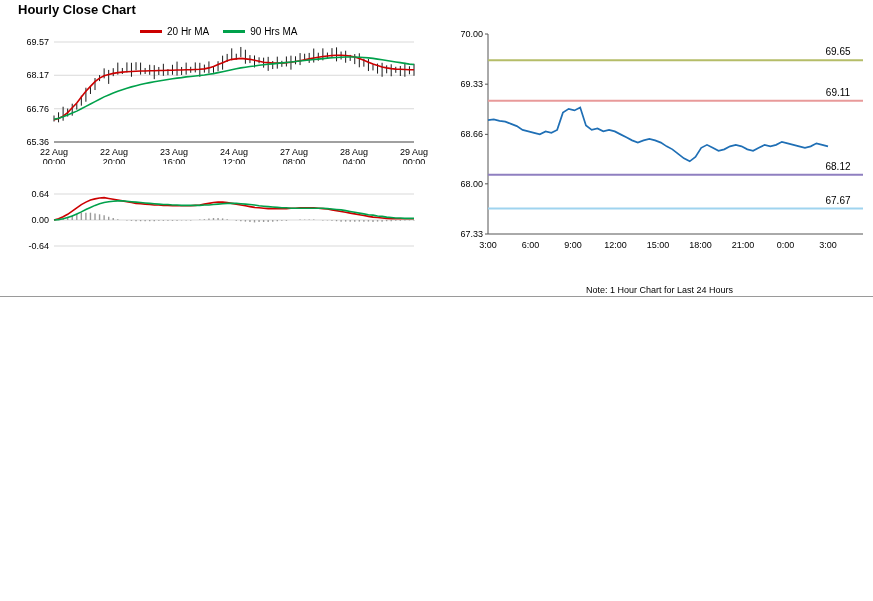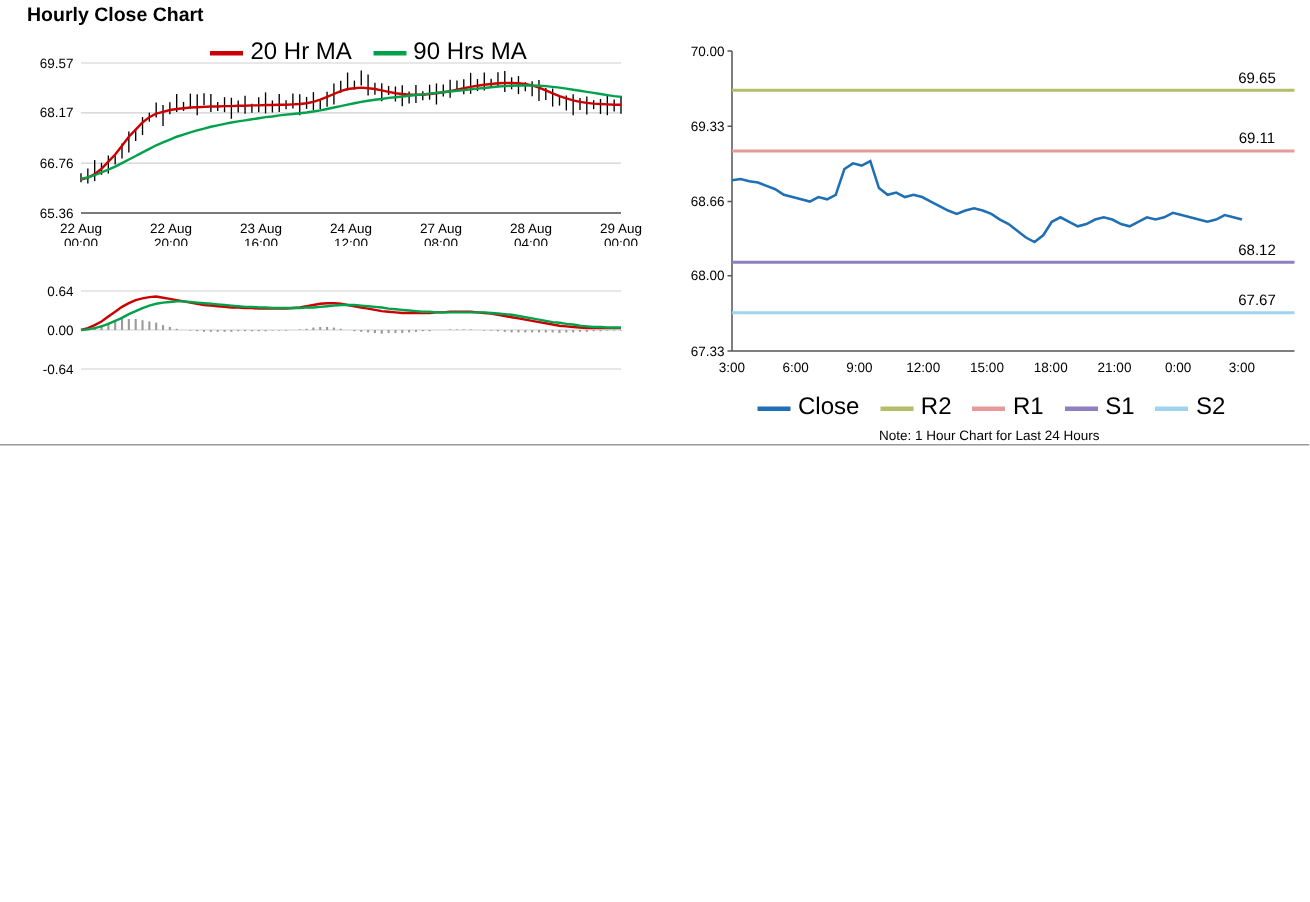--- a/index.html
+++ b/index.html
@@ -15,21 +15,21 @@
     position:absolute;left:18px;top:2px;
     font-size:13px;font-weight:bold;color:#000;
   }
   .divider{position:absolute;left:0;width:873px;height:1px;background:#9a9a9a;}
   .chart-box{position:absolute;}
   svg{display:block;}
   .tick-label{font-size:9px;fill:#000;font-family:"Liberation Sans",sans-serif;}
   .lvl-label{font-size:10px;fill:#000;font-family:"Liberation Sans",sans-serif;}
   .legend{
     position:absolute;display:flex;align-items:center;
-    font-size:16px;color:#000;
+    font-size:10px;color:#000;
   }
   .legend .item{display:flex;align-items:center;margin-right:14px;}
   .legend .swatch{width:22px;height:3px;margin-right:5px;}
   .legend .swatch.box{width:16px;height:9px;}
   .note{position:absolute;font-size:9px;color:#000;}
 </style>
 </head>
 <body>
 
 <div class="panel" style="top:0;">
@@ -276,42 +276,20 @@
         <text x="90.5" y="226" class="tick-label" text-anchor="middle">6:00</text>
         <text x="133" y="226" class="tick-label" text-anchor="middle">9:00</text>
         <text x="175.5" y="226" class="tick-label" text-anchor="middle">12:00</text>
         <text x="218" y="226" class="tick-label" text-anchor="middle">15:00</text>
         <text x="260.5" y="226" class="tick-label" text-anchor="middle">18:00</text>
         <text x="303" y="226" class="tick-label" text-anchor="middle">21:00</text>
         <text x="345.5" y="226" class="tick-label" text-anchor="middle">0:00</text>
         <text x="388" y="226" class="tick-label" text-anchor="middle">3:00</text>
       </svg>
   </div>
-  <div class="legend" style="left:505px;top:263px;">
-    <div class="item">
-      <span class="swatch" style="background:#1f6fb5;"></span>
-      <span>Close</span>
-    </div>
-    <div class="item">
-      <span class="swatch" style="background:#b5bd68;"></span>
-      <span>R2</span>
-    </div>
-    <div class="item">
-      <span class="swatch" style="background:#e89a9a;"></span>
-      <span>R1</span>
-    </div>
-    <div class="item">
-      <span class="swatch" style="background:#8f7fc0;"></span>
-      <span>S1</span>
-    </div>
-    <div class="item">
-      <span class="swatch" style="background:#9fd4ef;"></span>
-      <span>S2</span>
-    </div>
-  </div>
   <div class="note" style="left:568px;top:285px;padding-left:18px;">Note: 1 Hour Chart for Last 24 Hours</div>
 
   <div class="divider" style="top:296px;"></div>
 </div>
 
 <div class="panel" style="top:300px;">
   
 
   
   

